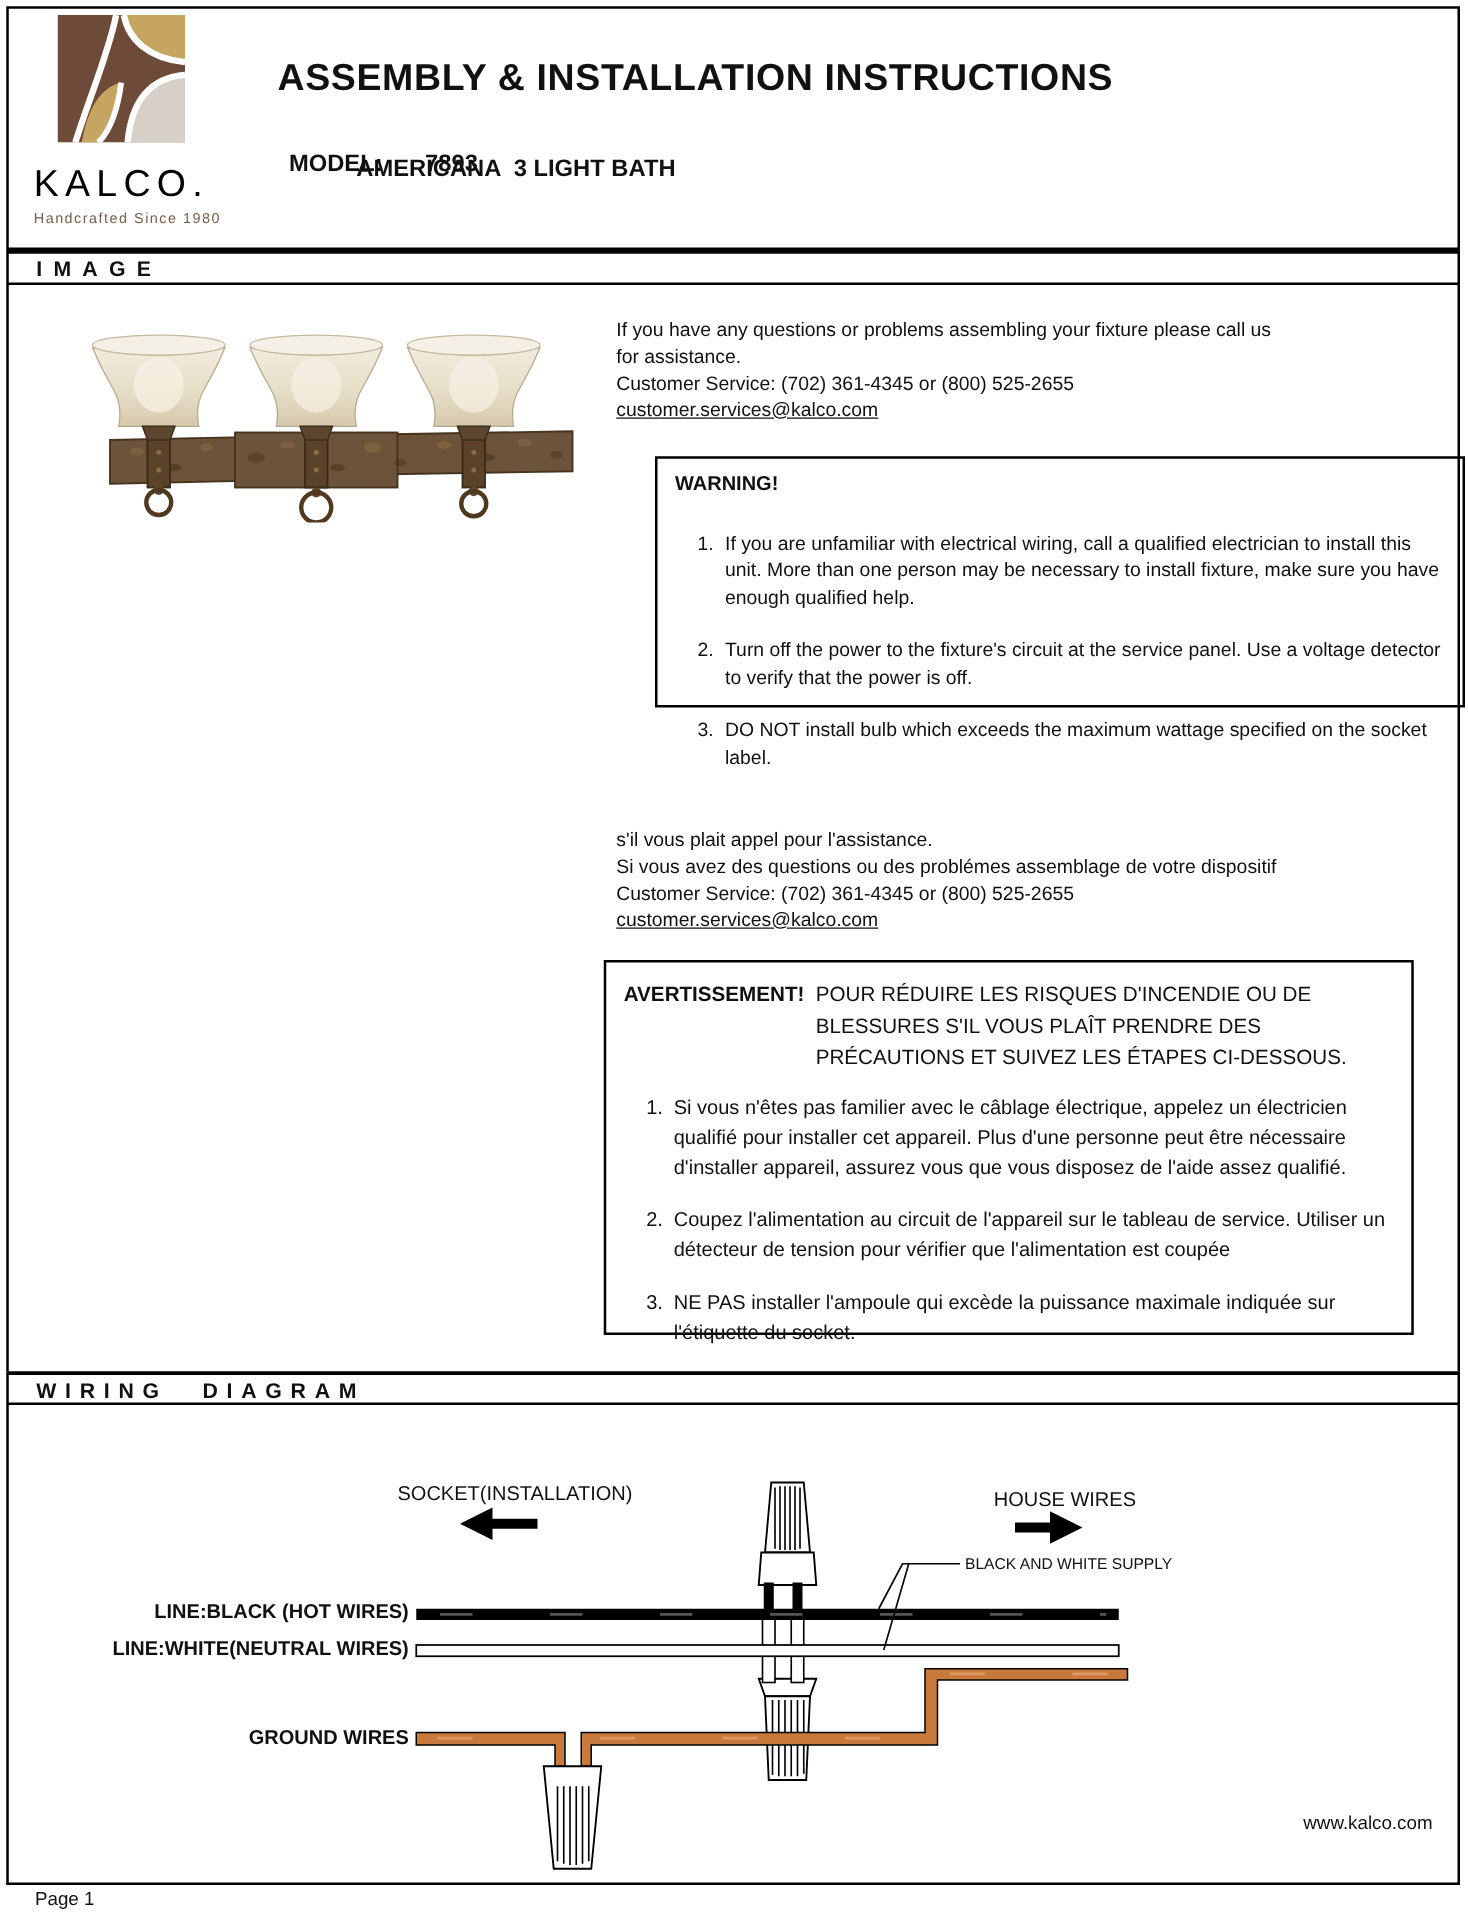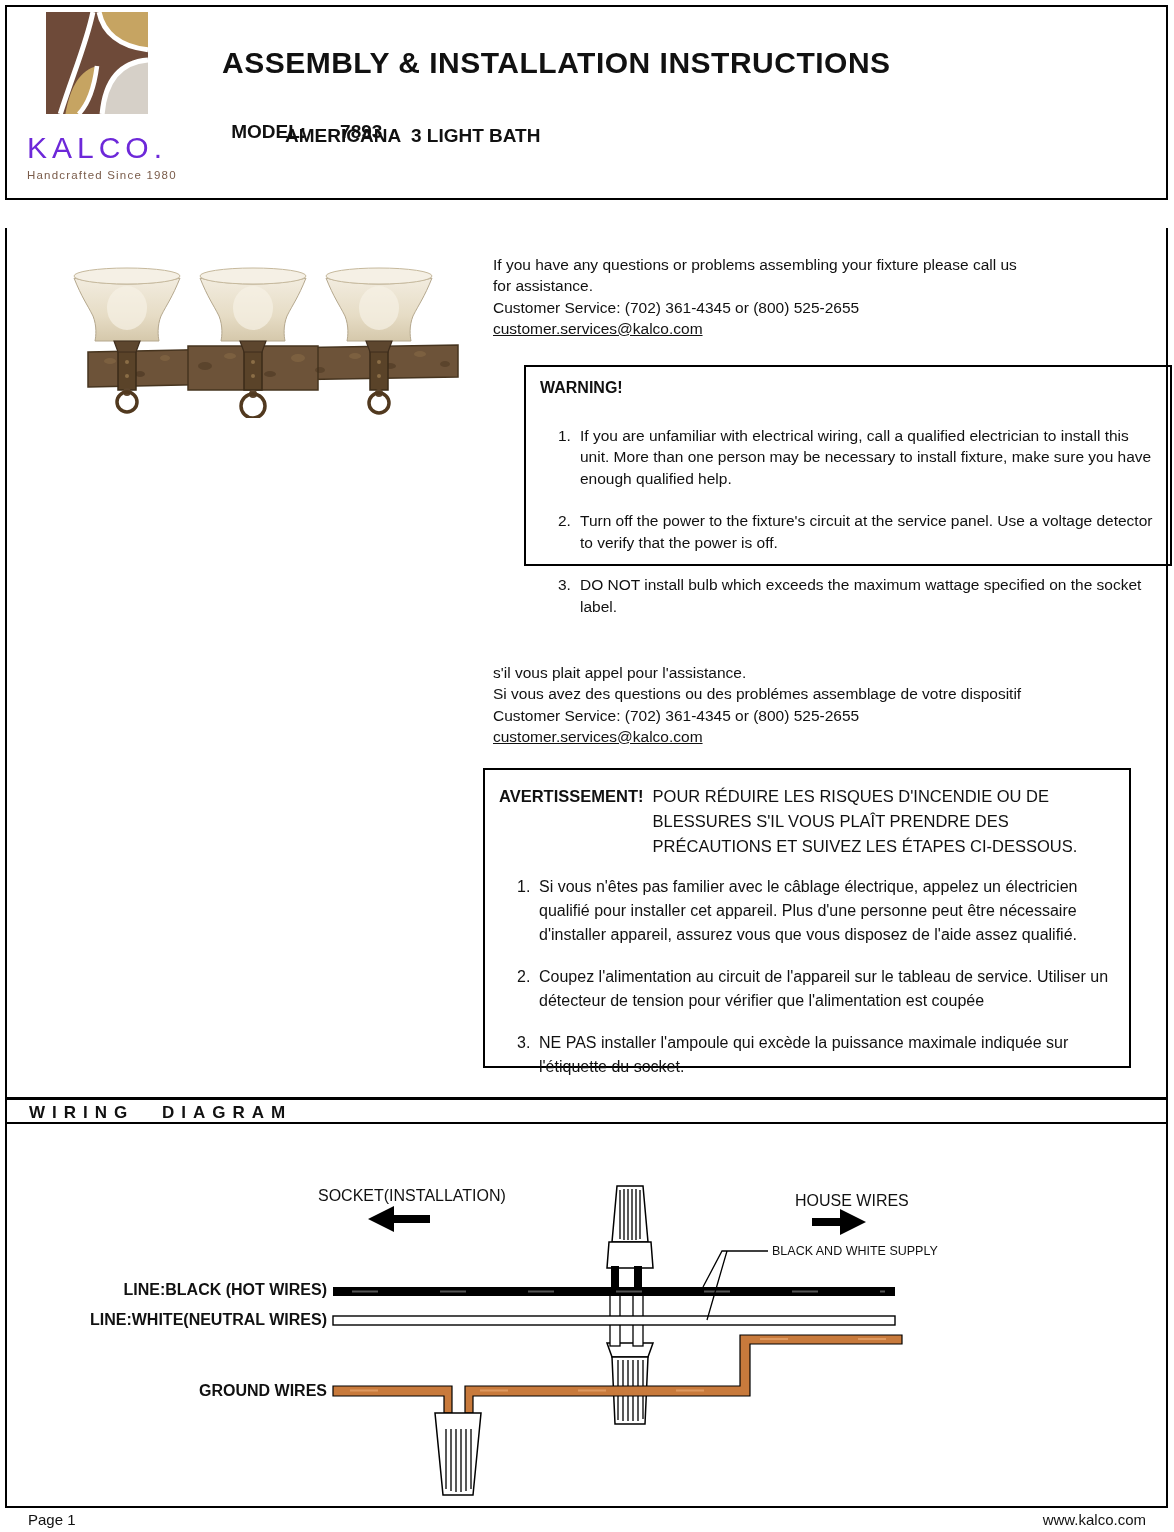--- a/index.html
+++ b/index.html
@@ -4,21 +4,21 @@
 <style>
   html,body{margin:0;padding:0;background:#fff;}
   #page{position:relative;width:1174px;height:1532px;background:#fff;
         font-family:"Liberation Sans","DejaVu Sans",sans-serif;color:#111;overflow:hidden;}
   .abs{position:absolute;}
   .box{position:absolute;border:2px solid #000;box-sizing:border-box;}
   .band{position:absolute;border:2px solid #000;border-top-width:3px;box-sizing:border-box;
         font-weight:bold;font-size:17px;line-height:22px;padding:2px 0 0 22px;letter-spacing:9px;}
   .title{font-weight:bold;font-size:30px;letter-spacing:.5px;white-space:nowrap;}
   .model-line{font-weight:bold;font-size:19px;white-space:pre;}
-  .brand{color:#6d28d9;font-size:30px;letter-spacing:5px;}
+  .brand{color:#000000;font-size:30px;letter-spacing:5px;}
   .tagline{color:#7a5c4a;font-size:11.5px;letter-spacing:1.2px;}
   .contact{font-size:15.5px;line-height:21.3px;}
   .contact .email{text-decoration:underline;}
   .warnbox{position:absolute;border:2px solid #000;box-sizing:border-box;padding:10px 14px;}
   .warn-title{display:flex;font-size:16px;line-height:21.5px;}
   .warn-title .wlabel{font-weight:bold;flex:0 0 auto;margin-right:14px;}
   .warn-title .whead{flex:1;}
   .fr .warn-title{font-size:16.5px;line-height:25px;}
   .fr .warn-title .wlabel{margin-right:9px;}
   .witem{display:flex;font-size:15.5px;line-height:21.5px;margin:21px 0 0 18px;}
@@ -49,20 +49,21 @@
   </svg>
   <div class="abs brand" style="left:27px;top:131px;">KALCO.</div>
   <div class="abs tagline" style="left:27px;top:169px;">Handcrafted Since 1980</div>
 
   <div class="abs title" style="left:222px;top:46px;">ASSEMBLY &amp; INSTALLATION INSTRUCTIONS</div>
   <div class="abs model-line" style="left:210px;top:99px;">
     <span>MODEL:</span><span style="display:inline-block;width:34px;"></span><span>7893</span>
   </div>
   <div class="abs model-line" style="left:285px;top:125px;">AMERICANA  3 LIGHT BATH</div>
 
+  <div class="band" style="left:5px;top:200px;width:1163px;height:28px;">IMAGE</div>
 
   <div class="box" style="left:5px;top:228px;width:1163px;height:869px;border-top:none;border-bottom:none;"></div>
 
   <svg class="abs" style="left:70px;top:246px;" width="410" height="172" viewBox="0 0 410 172">
     <defs>
       <linearGradient id="glassGrad" x1="0" y1="0" x2="0" y2="1">
         <stop offset="0" stop-color="#f2ecdf"></stop>
           <stop offset="0.6" stop-color="#e6dcc5"></stop>
         <stop offset="1" stop-color="#d5c8ab"></stop>
       </linearGradient>
@@ -236,15 +237,15 @@
   </svg>
 
   <div class="wplain" style="left:318px;top:1187px;">SOCKET(INSTALLATION)</div>
   <div class="wplain" style="left:795px;top:1192px;">HOUSE WIRES</div>
   <div class="wsmall" style="left:772px;top:1244px;">BLACK AND WHITE SUPPLY</div>
   <div class="wlabel-line" style="right:847px;top:1281px;">LINE:BLACK (HOT WIRES)</div>
   <div class="wlabel-line" style="right:847px;top:1311px;">LINE:WHITE(NEUTRAL WIRES)</div>
   <div class="wlabel-line" style="right:847px;top:1382px;">GROUND WIRES</div>
 
   <div class="footer" style="left:28px;top:1511px;">Page 1</div>
-  <div class="footer" style="right:28px;top:1511px;text-align:left;">www.kalco.com</div>
+  <div class="footer" style="right:28px;top:1450px;text-align:left;">www.kalco.com</div>
 
 </div>
 
 </body></html>

